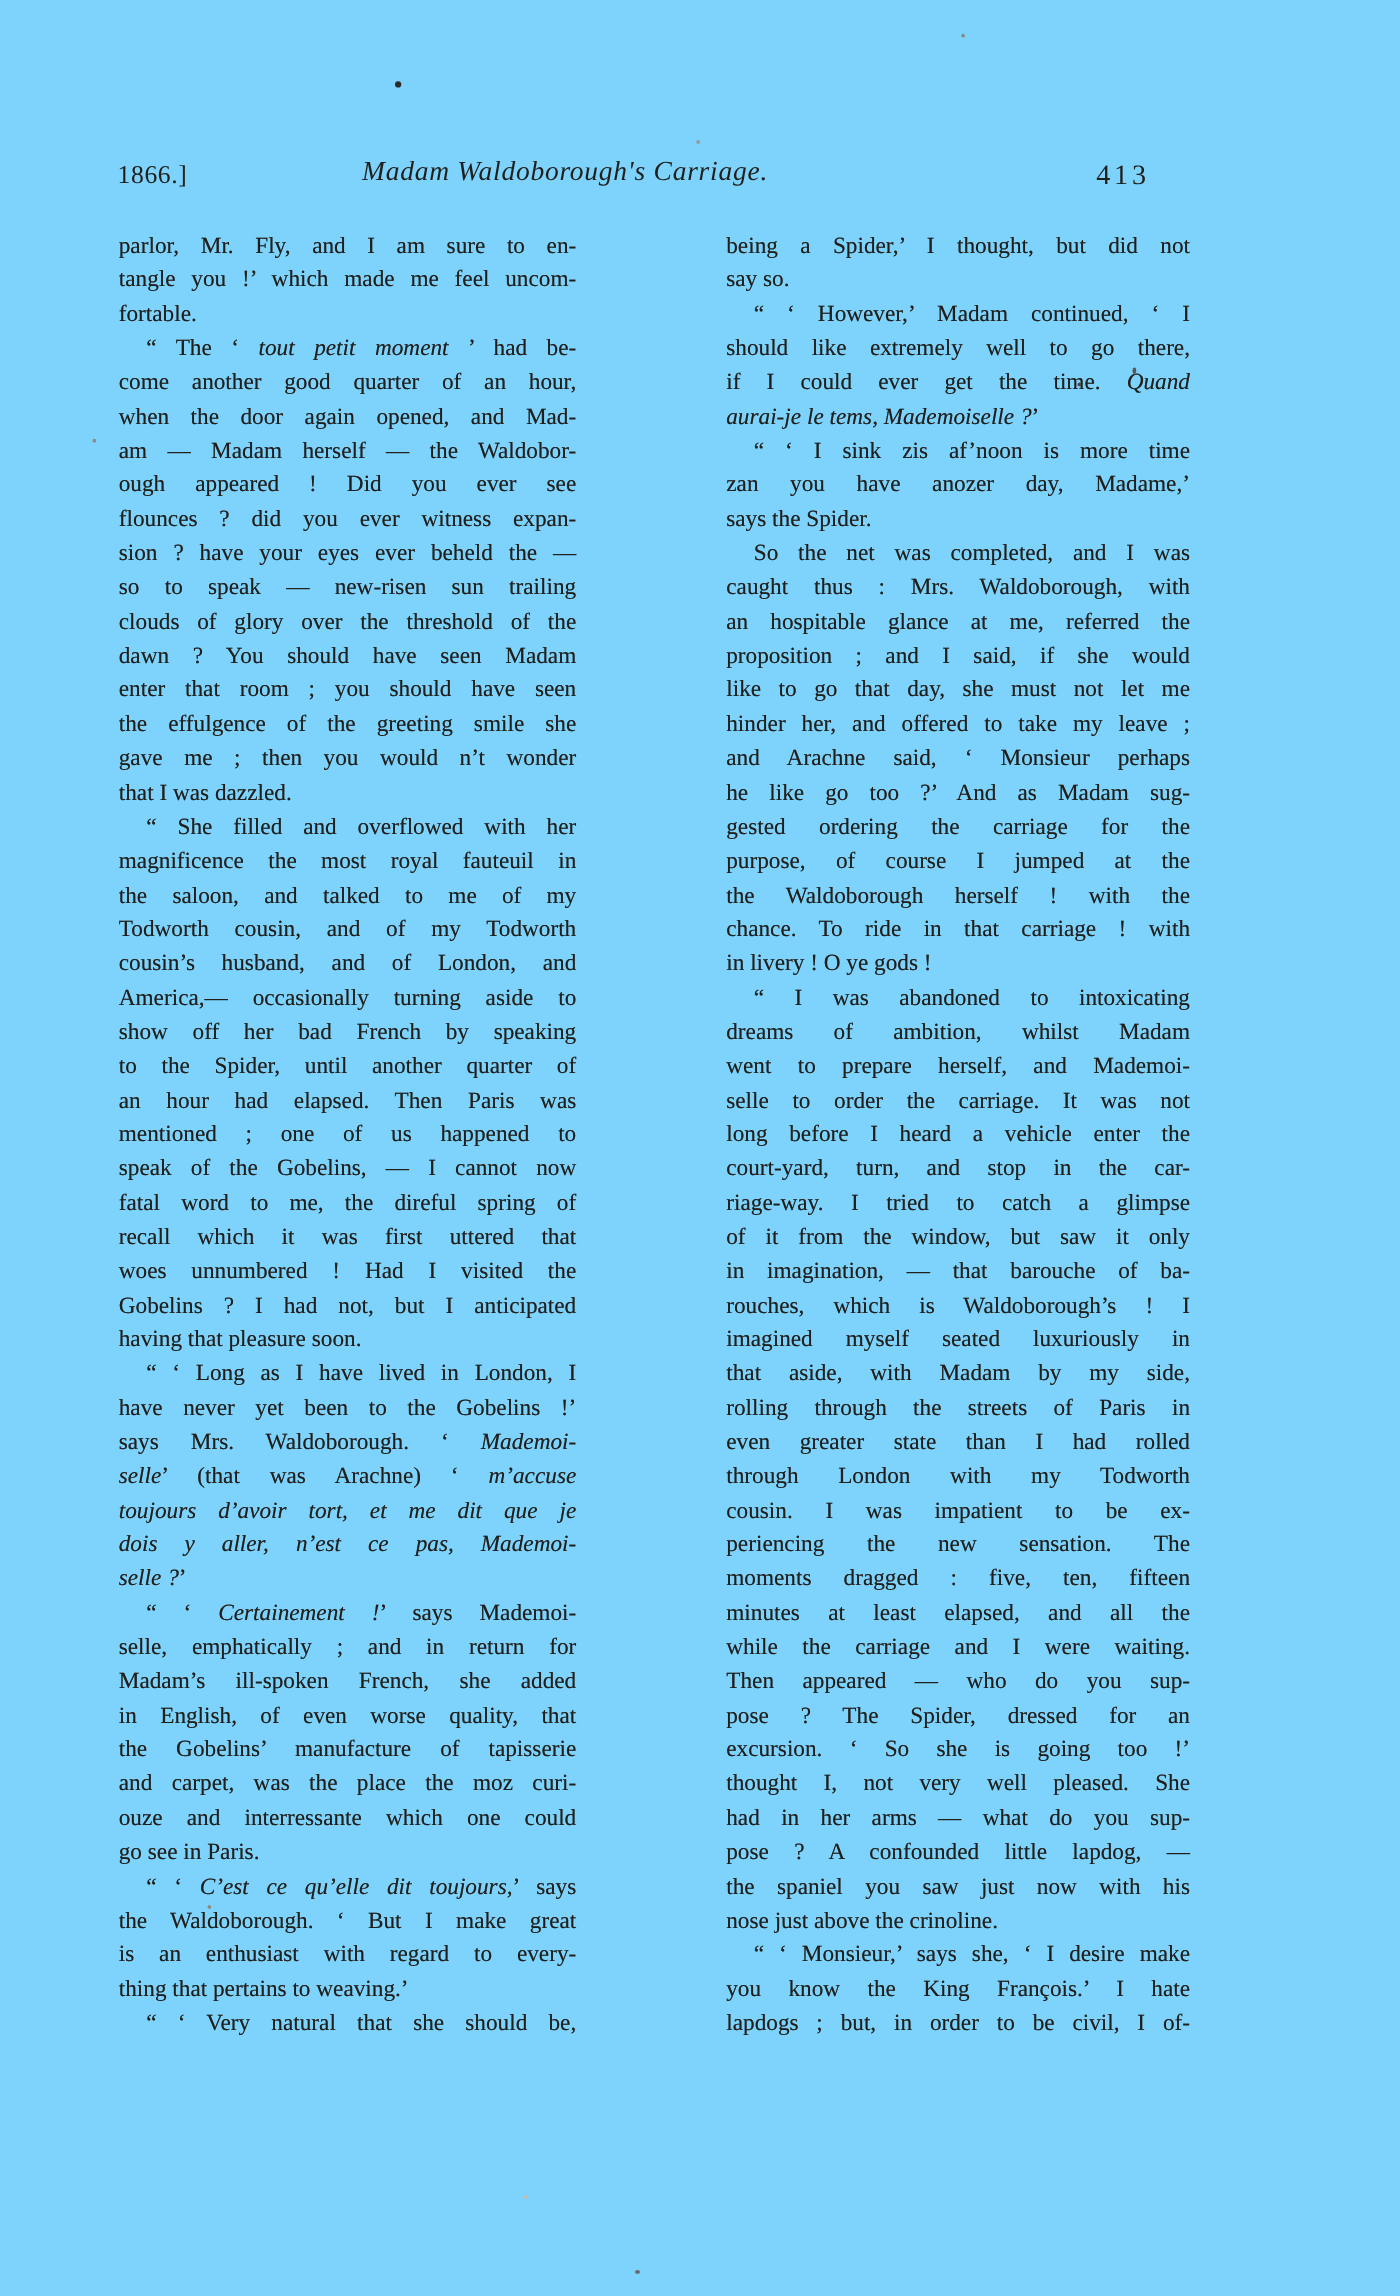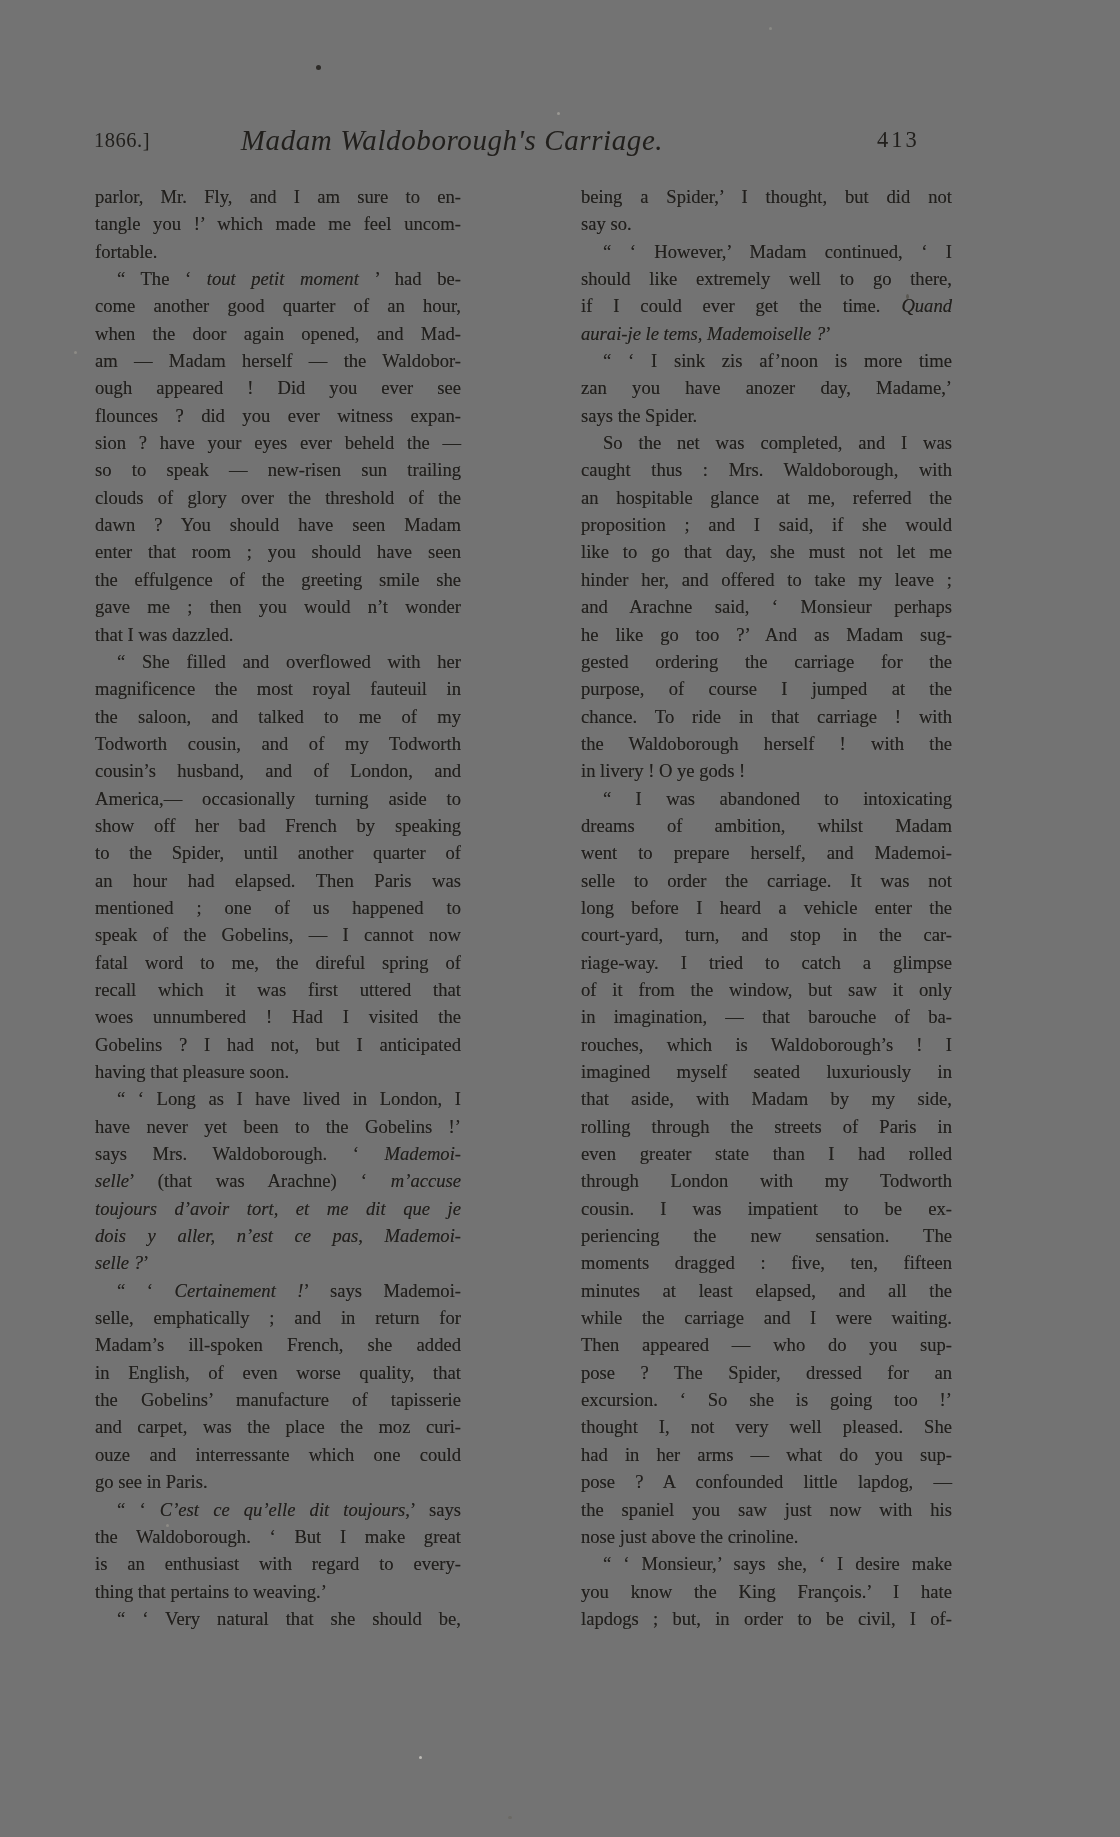--- a/index.html
+++ b/index.html
@@ -4,33 +4,33 @@
 <style>
   * { box-sizing: border-box; }
   html, body { margin: 0; padding: 0; }
   body {
     width: 1120px; height: 1837px;
     background: #fdfdfb;
   }
   .page {
     position: relative;
     width: 1120px; height: 1837px;
-    background: #737373;
+    background: #7dd3fc;
     overflow: hidden;
     font-family: "Liberation Serif", "DejaVu Serif", serif;
     color: #211f1c;
   }
   .hdr-year {
     position: absolute; left: 94px; top: 129px;
     font-size: 20.5px; letter-spacing: 0.5px;
   }
   .hdr-title {
     position: absolute; left: 452px; top: 124px;
     transform: translateX(-50%);
-    font-style: italic; font-size: 29px;
+    font-style: italic; font-size: 22px;
     white-space: nowrap; letter-spacing: 0.6px;
   }
   .hdr-page {
     position: absolute; left: 877px; top: 127px;
     font-size: 22.5px; letter-spacing: 3px;
   }
   .column { position: absolute; top: 183px; }
   .col-left  { left: 95px;  width: 366px; }
   .col-right { left: 549px; width: 371px; margin-left: 32px; }
   .line {
@@ -126,22 +126,22 @@
       <div class="line indent"><span>So the net was completed, and I was</span></div>
       <div class="line"><span>caught thus : Mrs. Waldoborough, with</span></div>
       <div class="line"><span>an hospitable glance at me, referred the</span></div>
       <div class="line"><span>proposition ; and I said, if she would</span></div>
       <div class="line"><span>like to go that day, she must not let me</span></div>
       <div class="line"><span>hinder her, and offered to take my leave ;</span></div>
       <div class="line"><span>and Arachne said, ‘ Monsieur perhaps</span></div>
       <div class="line"><span>he like go too ?’  And as Madam sug-</span></div>
       <div class="line"><span>gested ordering the carriage for the</span></div>
       <div class="line"><span>purpose, of course I jumped at the</span></div>
+      <div class="line"><span>the Waldoborough herself ! with the</span></div>
       <div class="line"><span>chance.  To ride in that carriage ! with</span></div>
-      <div class="line"><span>the Waldoborough herself ! with the</span></div>
       <div class="line pend"><span>in livery !  O ye gods !</span></div>
       <div class="line indent"><span>“ I was abandoned to intoxicating</span></div>
       <div class="line"><span>dreams of ambition, whilst Madam</span></div>
       <div class="line"><span>went to prepare herself, and Mademoi-</span></div>
       <div class="line"><span>selle to order the carriage.  It was not</span></div>
       <div class="line"><span>long before I heard a vehicle enter the</span></div>
       <div class="line"><span>court-yard, turn, and stop in the car-</span></div>
       <div class="line"><span>riage-way.  I tried to catch a glimpse</span></div>
       <div class="line"><span>of it from the window, but saw it only</span></div>
       <div class="line"><span>in imagination, — that barouche of ba-</span></div>

